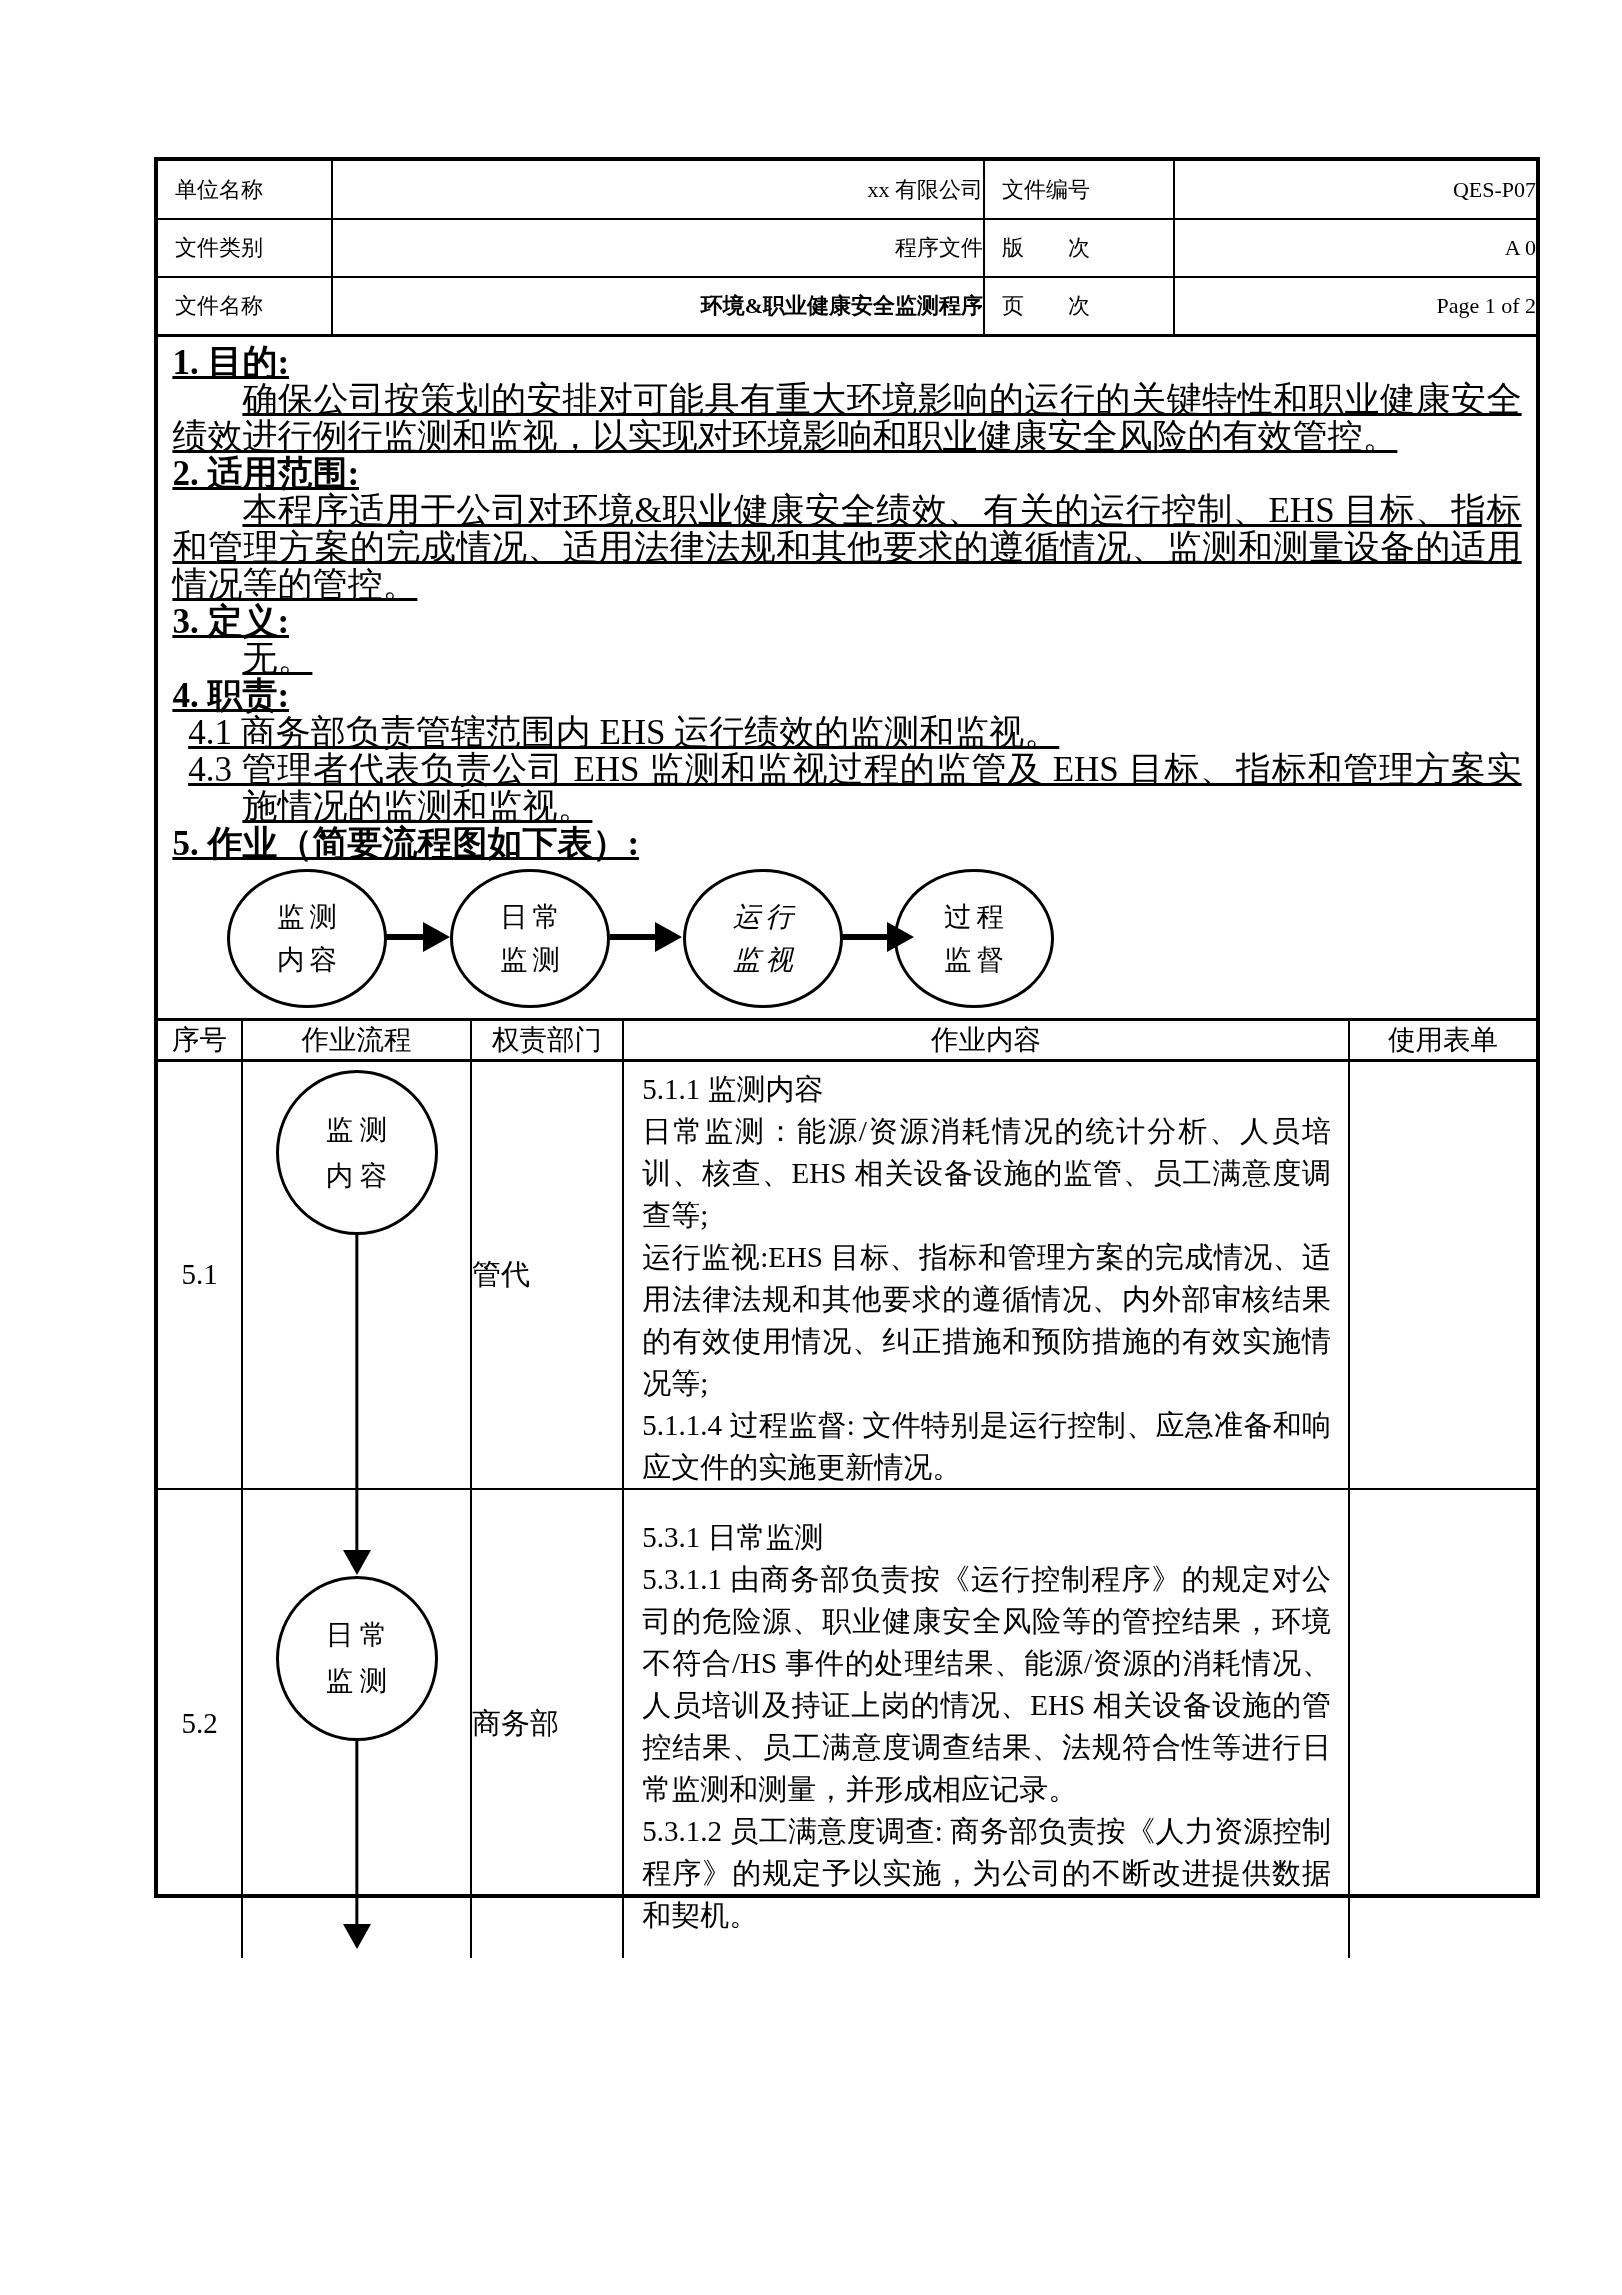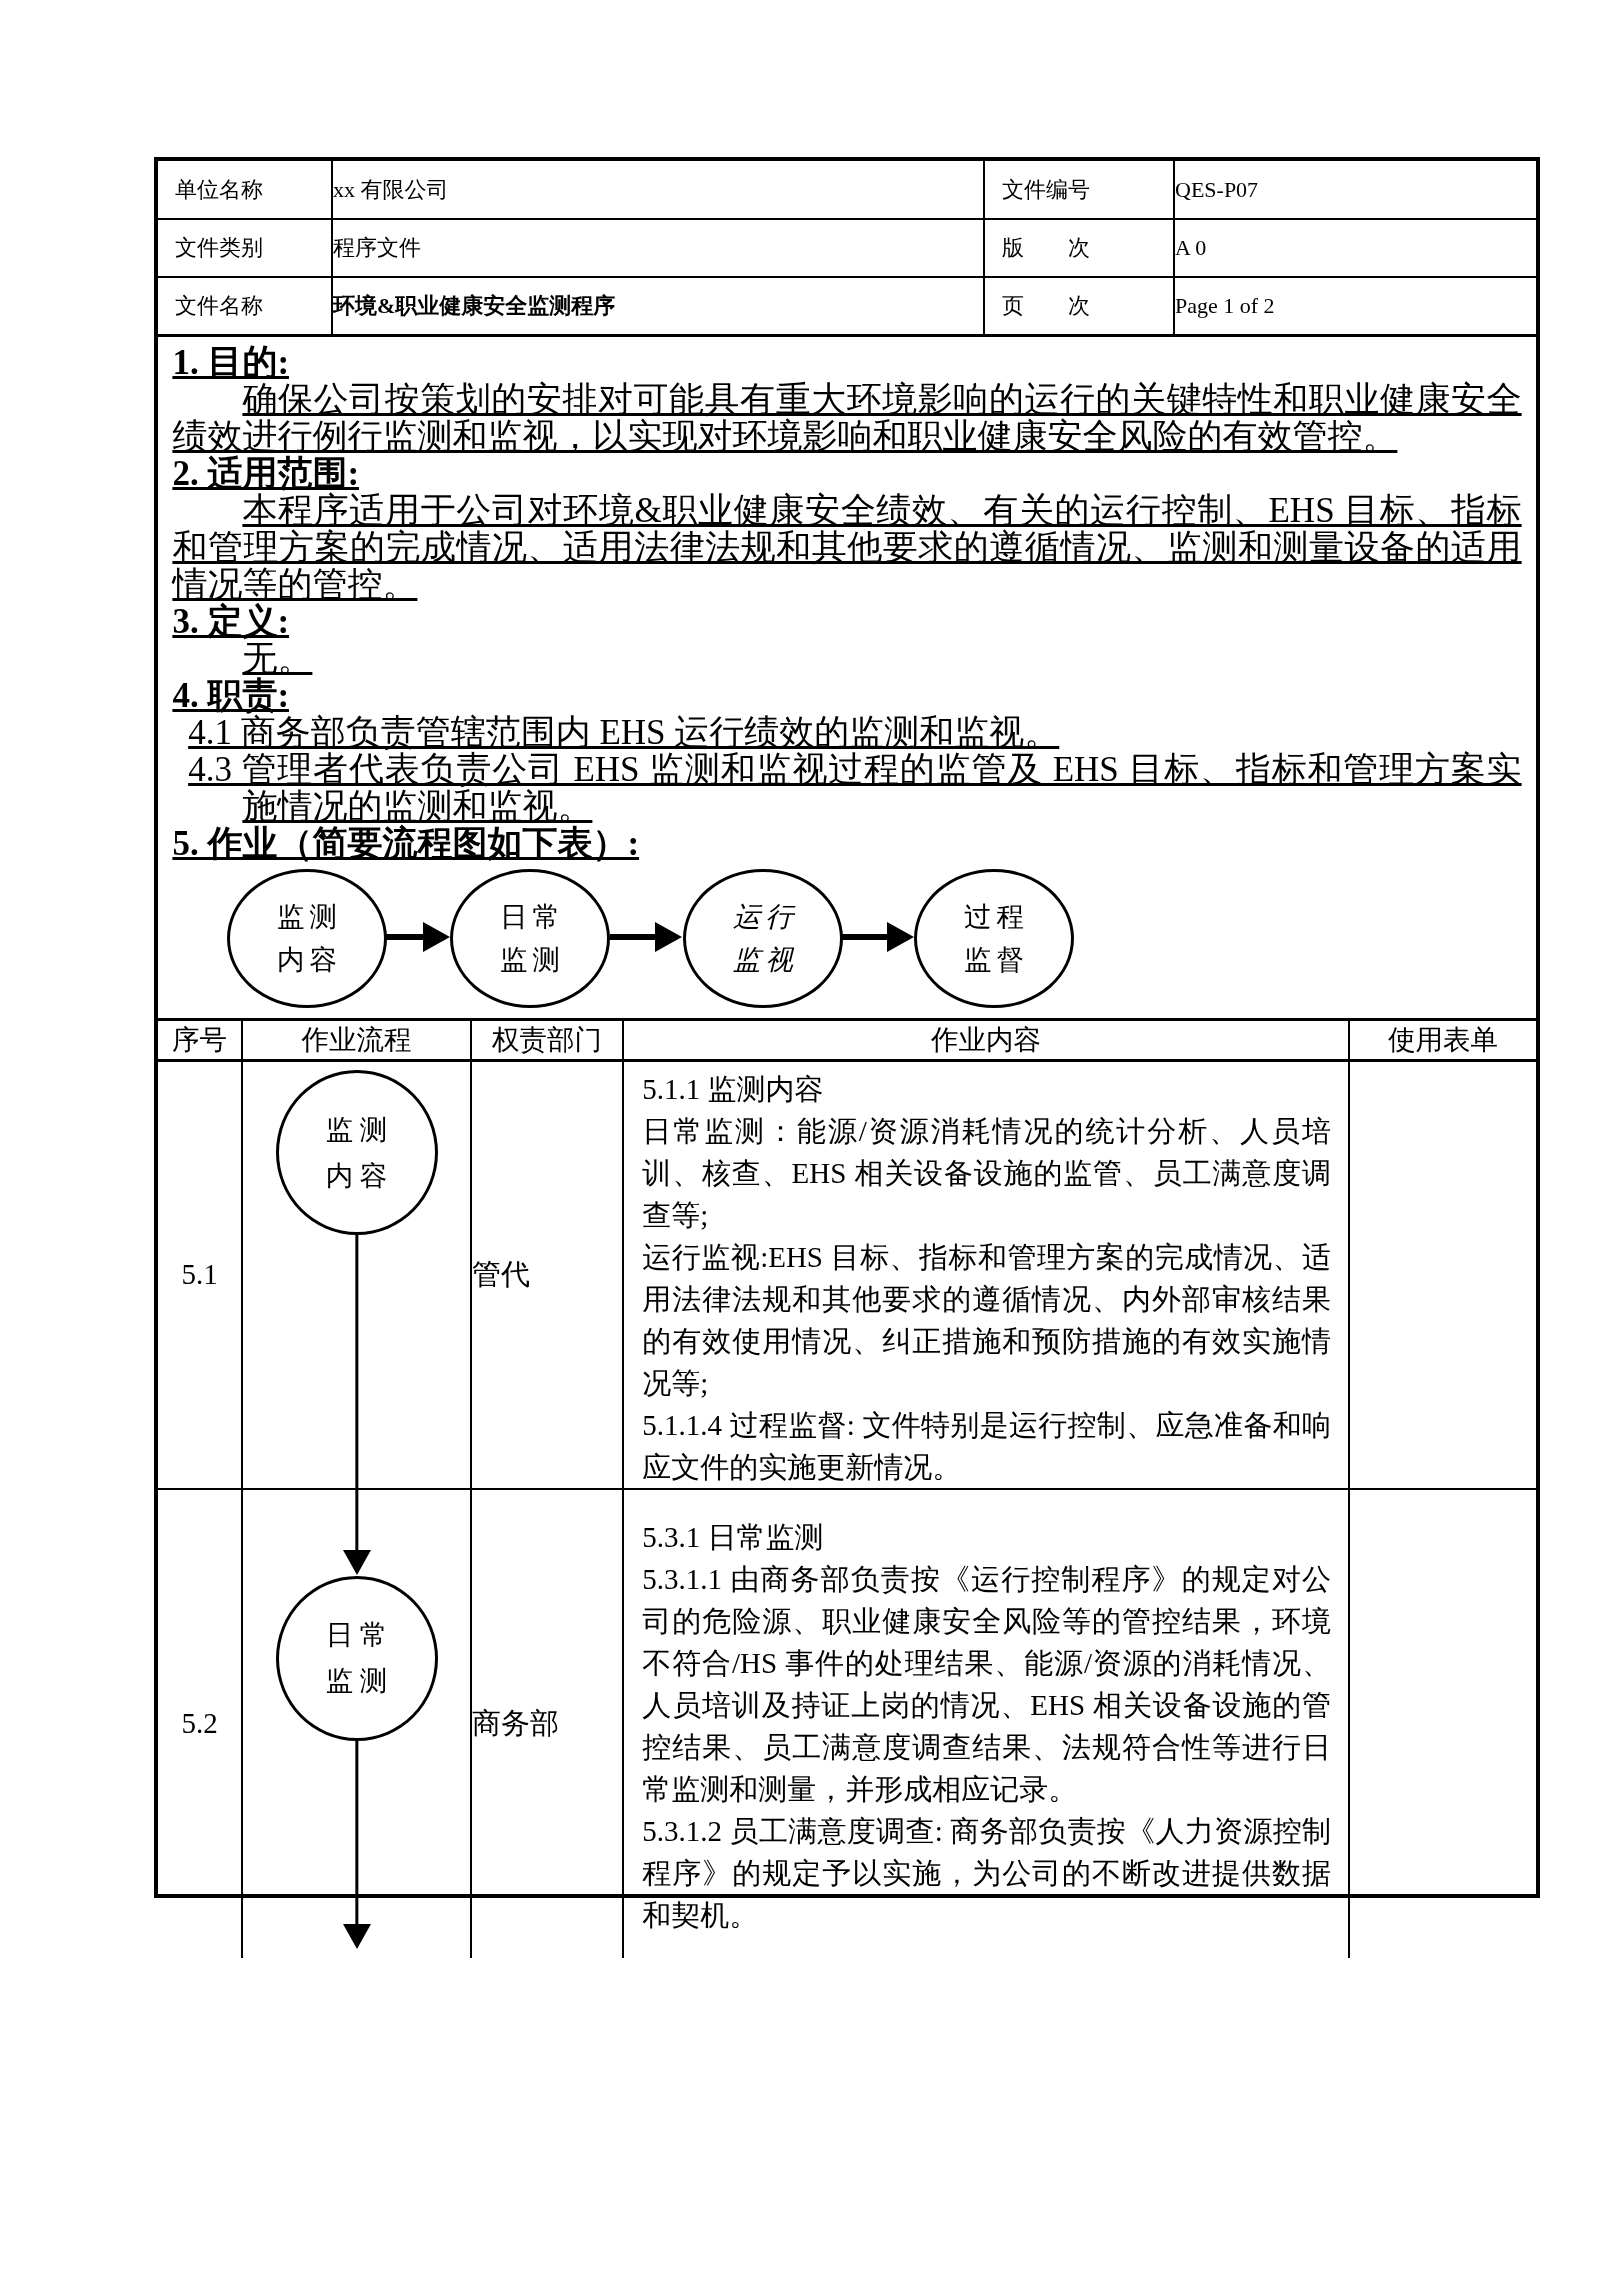--- a/index.html
+++ b/index.html
@@ -17,38 +17,38 @@
   }
 
   
   table.doc-header { width:100%; border-collapse:collapse; table-layout:fixed; border-bottom:3.9px solid #000; }
   table.doc-header td { border:2px solid #000; height:58px; font-size:22px; vertical-align:middle; }
   table.doc-header tr td:first-child { border-left:none; }
   table.doc-header tr td:last-child  { border-right:none; }
   table.doc-header tr:first-child td { border-top:none; }
   table.doc-header tr:last-child td  { border-bottom:none; }
   td.lbl { padding-left:17px; }
-  td.val { text-align:left; }
+  td.val { text-align:right; }
   td.val.bold { font-weight:bold; }
 
   
   .sections { padding:7.9px 14.4px 0 14.4px; font-size:35px; line-height:37px;text-decoration:underline; }
   .sec-h { font-weight:bold; }
   .sec-p { text-indent:2em; text-align:justify; }
   .sec-li { padding-left:2em; text-indent:-1.55em; text-align:justify; }
 
   
   .flow { position:relative; height:156px; }
   .fnode {
     position:absolute; top:6.5px; width:160px; height:139px;
     border:3.3px solid #000; border-radius:50%;
     display:flex; flex-direction:column; align-items:center; justify-content:center;
     font-size:27.5px; line-height:43px; letter-spacing:5.2px; text-indent:5.2px;
   }
-  .fn0{left:69px;} .fn1{left:292px;} .fn2{left:525px;font-style:italic;} .fn3{left:756px;}
+  .fn0{left:69px;} .fn1{left:292px;} .fn2{left:525px;font-style:italic;} .fn3{left:736px;}
   .harrow-line { position:absolute; top:72px; height:5.2px; background:#000; }
   .harrow-head {
     position:absolute; top:60px; width:0; height:0;
     border-top:15px solid transparent; border-bottom:15px solid transparent;
     border-left:27.5px solid #000;
   }
   .al0{left:228px;width:38px;} .ah0{left:265px;}
   .al1{left:452px;width:46px;} .ah1{left:497px;}
   .al2{left:684px;width:46px;} .ah2{left:729px;}
 

